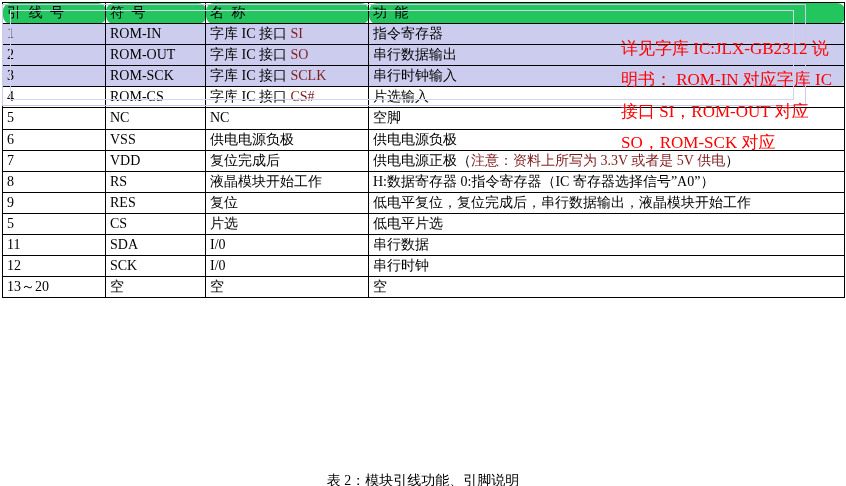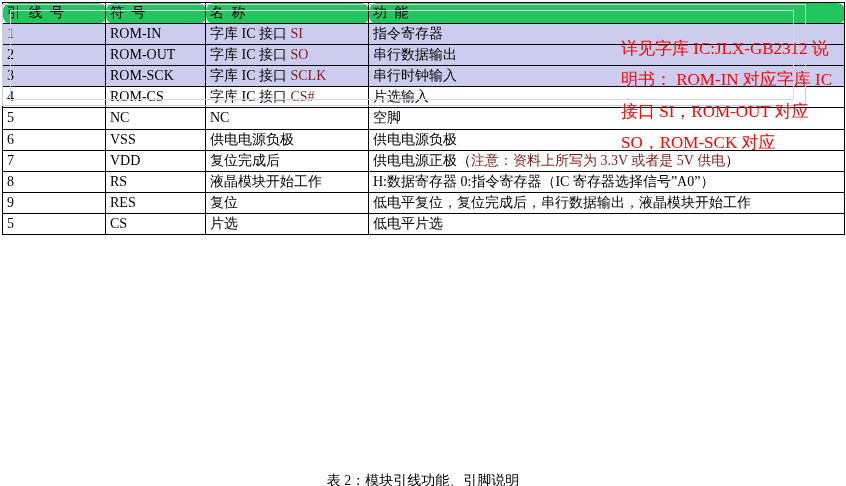--- a/index.html
+++ b/index.html
@@ -178,20 +178,38 @@
         <td>RES</td>
         <td>复位</td>
         <td>低电平复位，复位完成后，串行数据输出，液晶模块开始工作</td>
       </tr>
       <tr>
         <td>5</td>
         <td>CS</td>
         <td>片选</td>
         <td>低电平片选</td>
       </tr>
+      <tr>
+        <td>11</td>
+        <td>SDA</td>
+        <td>I/0</td>
+        <td>串行数据</td>
+      </tr>
+      <tr>
+        <td>12</td>
+        <td>SCK</td>
+        <td>I/0</td>
+        <td>串行时钟</td>
+      </tr>
+      <tr>
+        <td>13～20</td>
+        <td>空</td>
+        <td>空</td>
+        <td>空</td>
+      </tr>
     </tbody>
   </table>
 
   <div style="position:absolute; left:607px; top:25px; width:235px; height:126px; overflow:hidden;">
     <div class="note-block">详见字库 IC:JLX-GB2312 说明书： ROM-IN 对应字库 IC 接口 SI，ROM-OUT 对应 SO，ROM-SCK 对应 SCLK，ROM-CS 对应 CS#</div>
   </div>
 
   <div class="caption">表 2：模块引线功能、引脚说明</div>
 </div>
 

